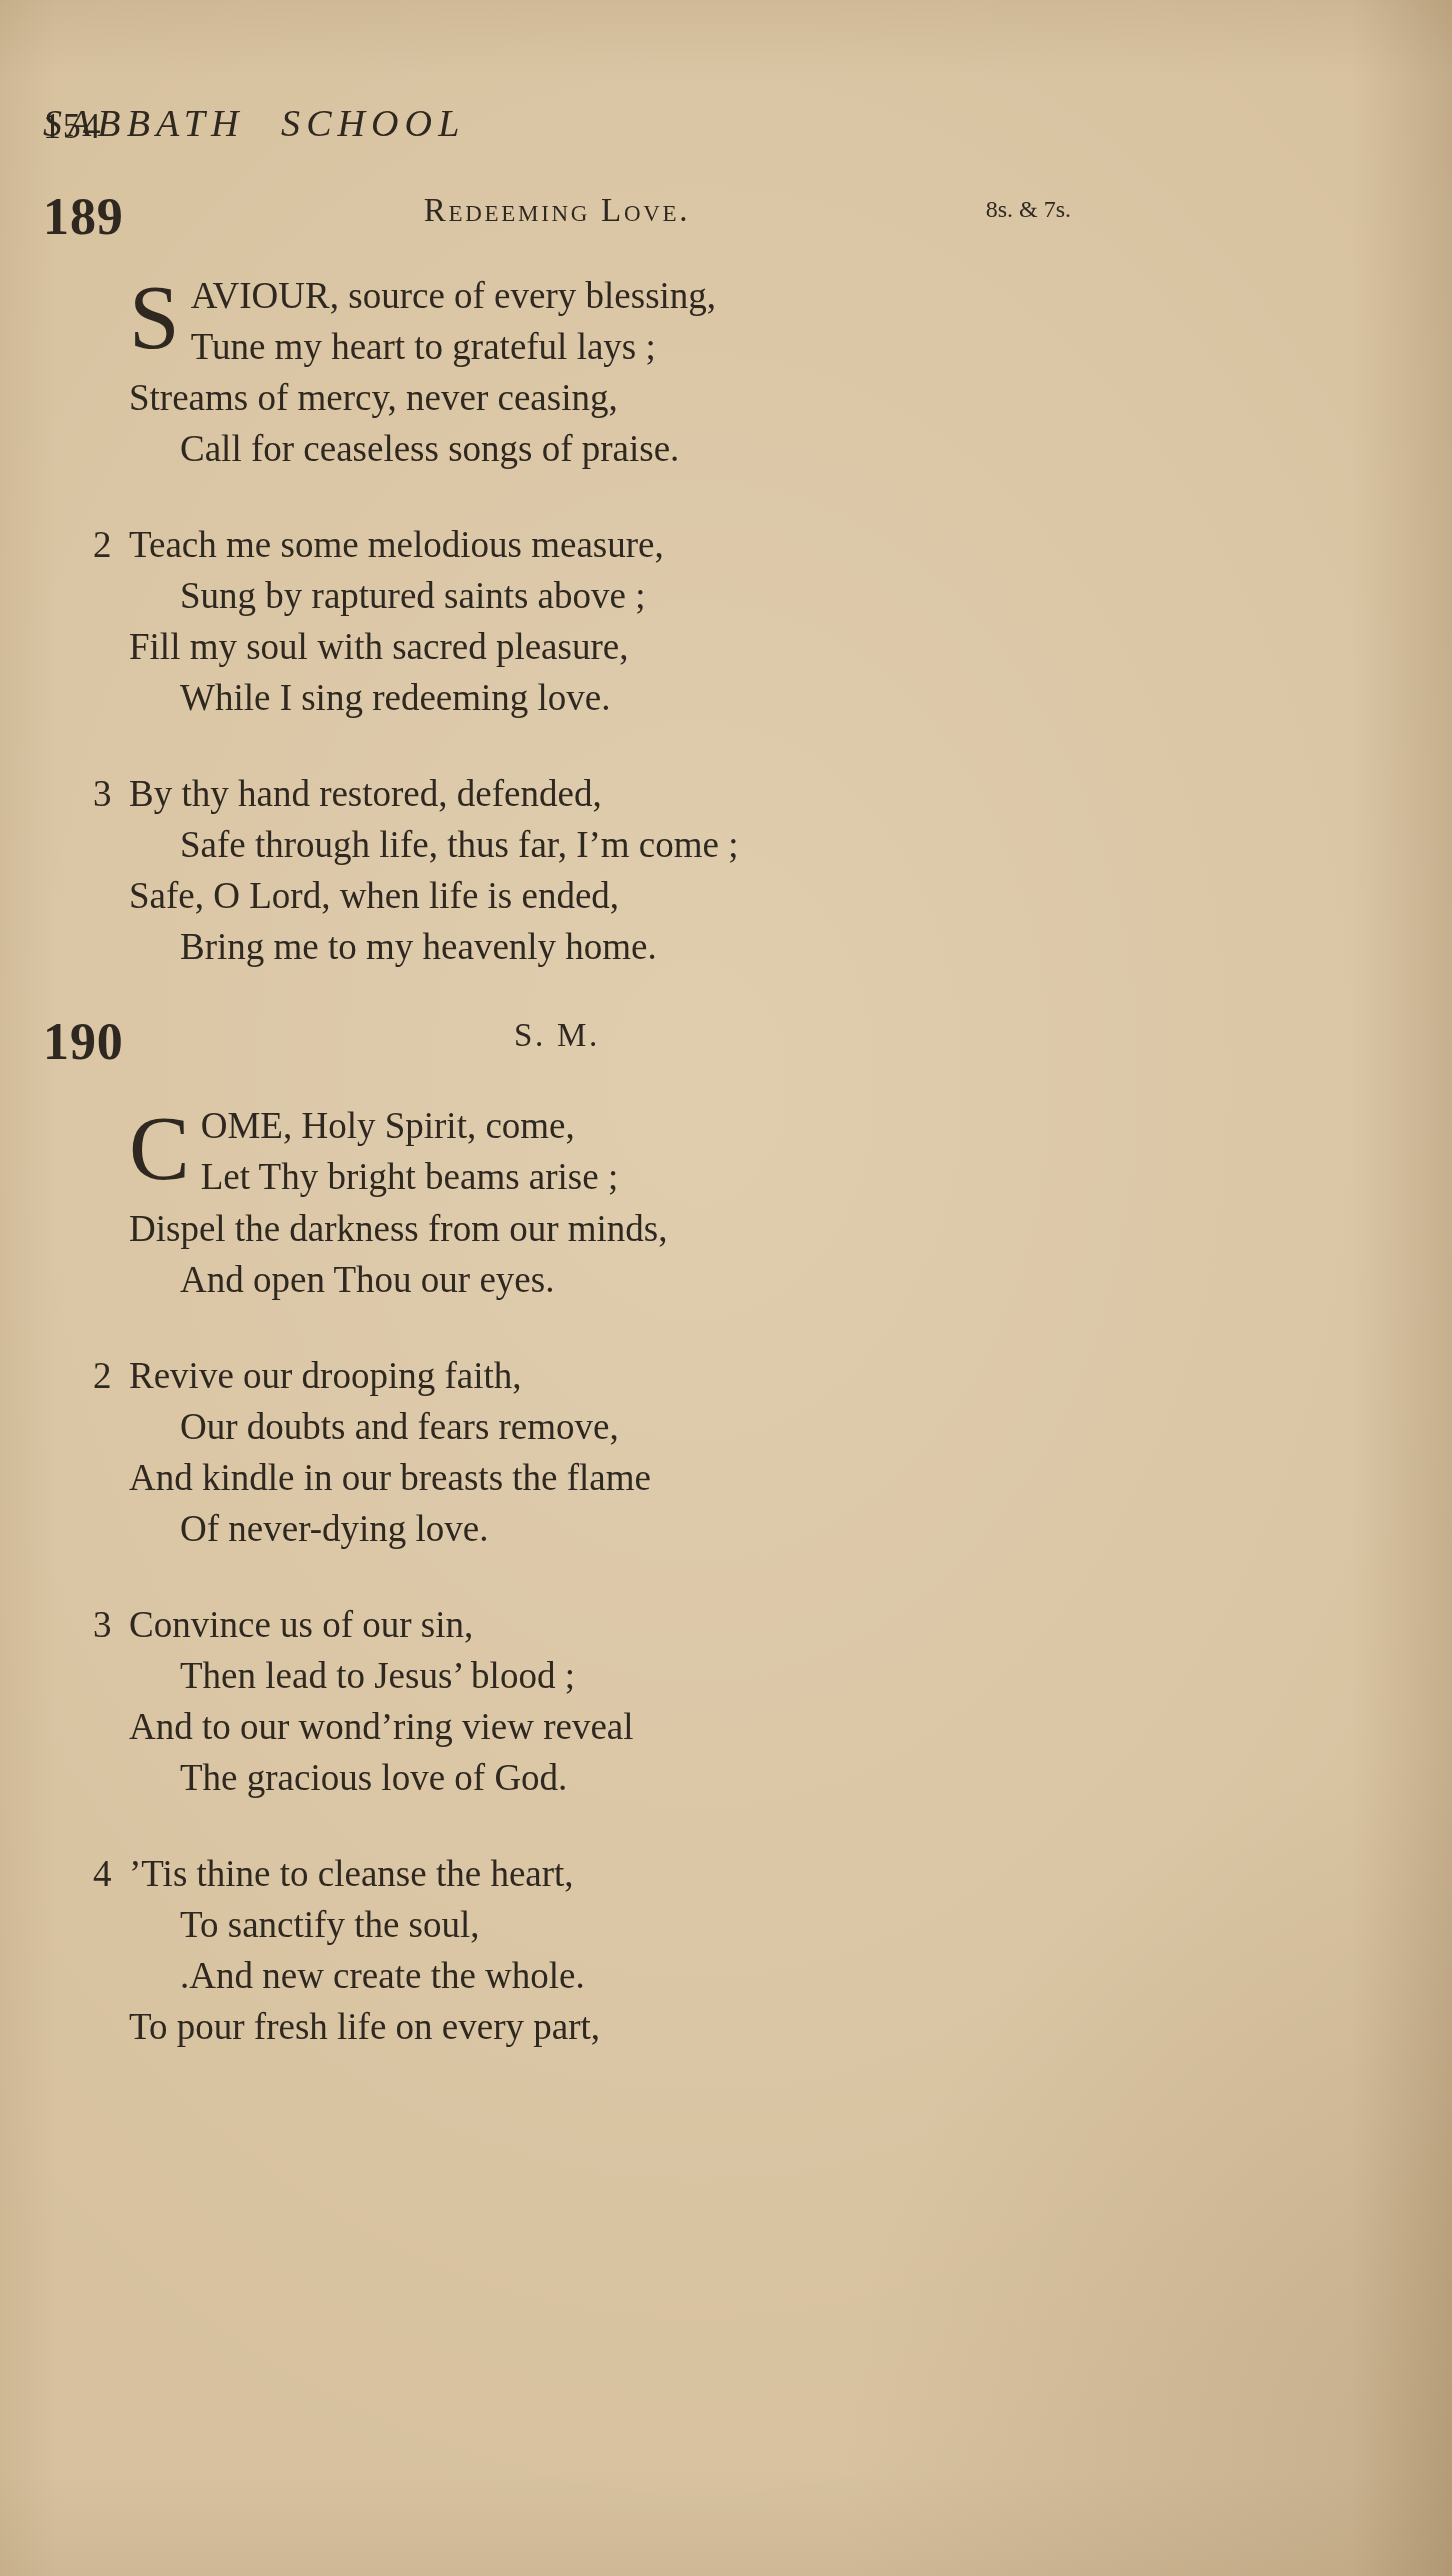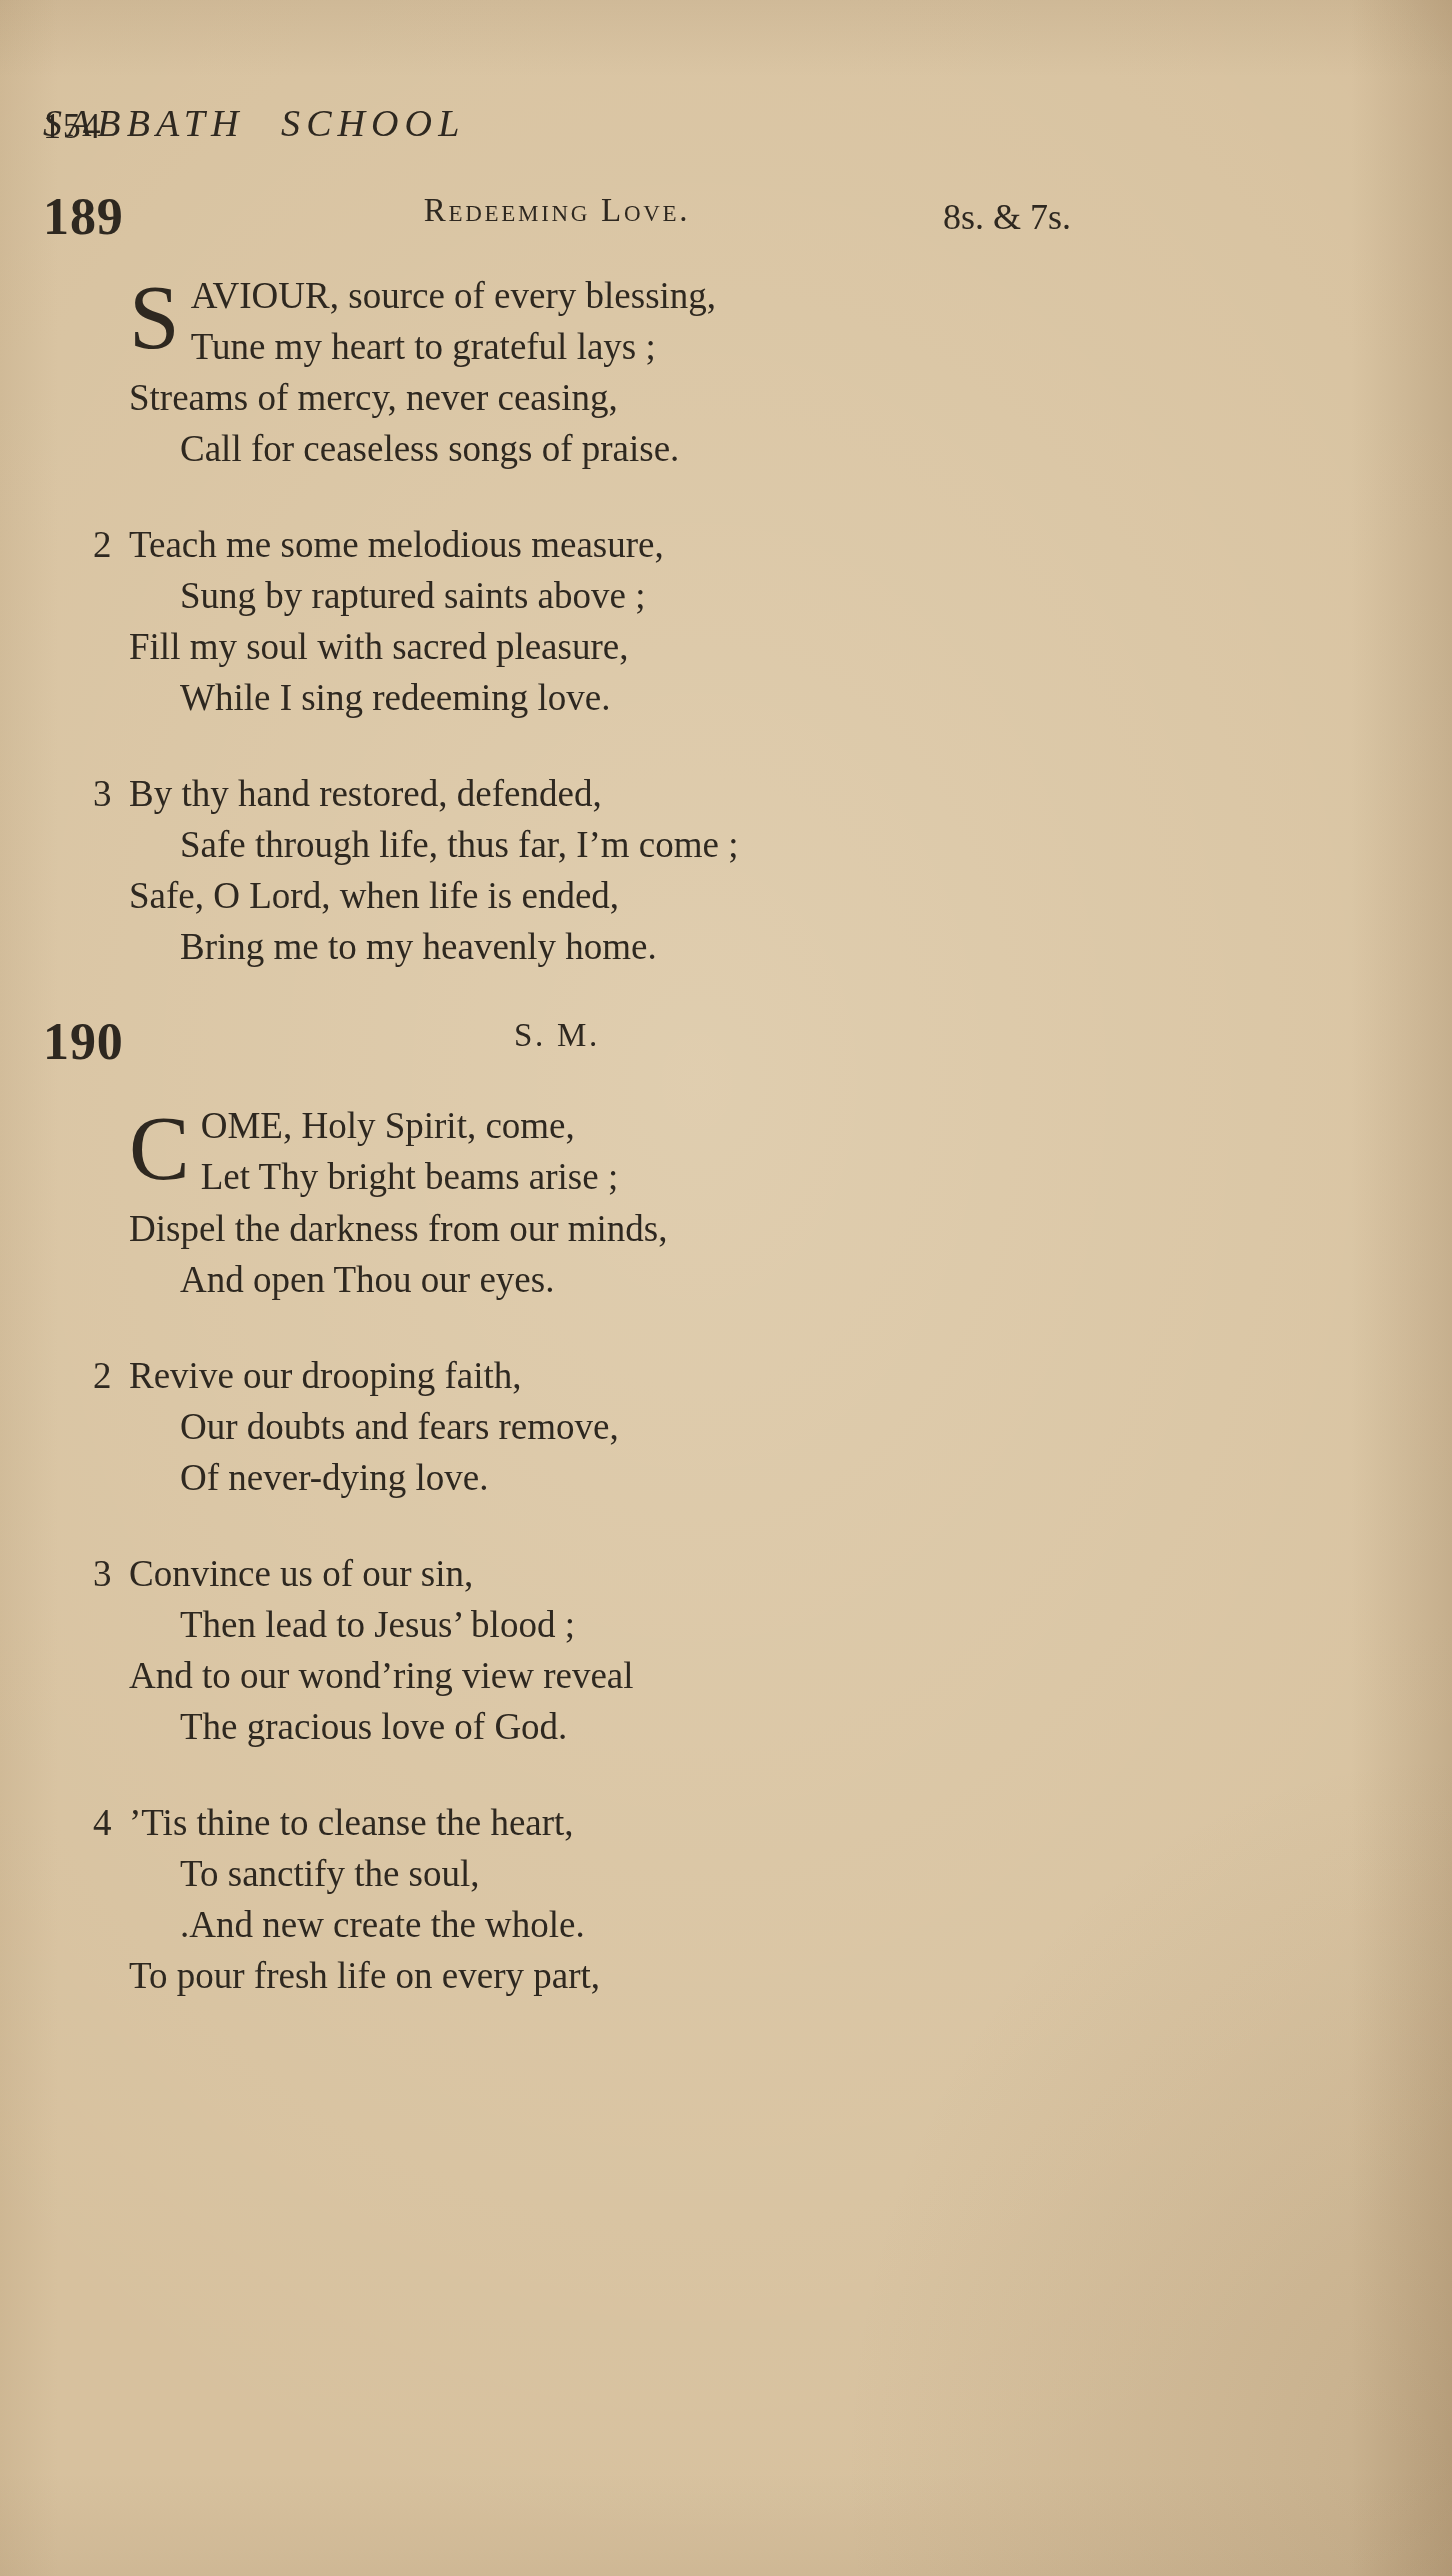--- a/index.html
+++ b/index.html
@@ -68,21 +68,21 @@
     position: absolute;
     left: 0; right: 0;
     text-align: center;
     font-variant: small-caps;
     font-size: 33px;
     letter-spacing: 2.7px;
   }
   .hymn-meter {
     position: absolute;
     right: 0; top: 3.6px;
-    font-size: 36px;
+    font-size: 24px;
   }
 
   
   .verse {
     position: relative;
     padding-left: 86px;
     margin-bottom: 45px;
     font-size: 37px;
     line-height: 51px;
   }
@@ -164,20 +164,21 @@
         <div class="line">OME, Holy Spirit, come,</div>
         <div class="line indent-sm">Let Thy bright beams arise ;</div>
         <div class="line clear">Dispel the darkness from our minds,</div>
         <div class="line indent">And open Thou our eyes.</div>
       </div>
 
       <div class="verse">
         <span class="verse-num">2</span>
         <div class="line">Revive our drooping faith,</div>
         <div class="line indent">Our doubts and fears remove,</div>
+        <div class="line">And kindle in our breasts the flame</div>
         <div class="line indent">Of never-dying love.</div>
       </div>
 
       <div class="verse">
         <span class="verse-num">3</span>
         <div class="line">Convince us of our sin,</div>
         <div class="line indent">Then lead to Jesus’ blood ;</div>
         <div class="line">And to our wond’ring view reveal</div>
         <div class="line indent">The gracious love of God.</div>
       </div>

